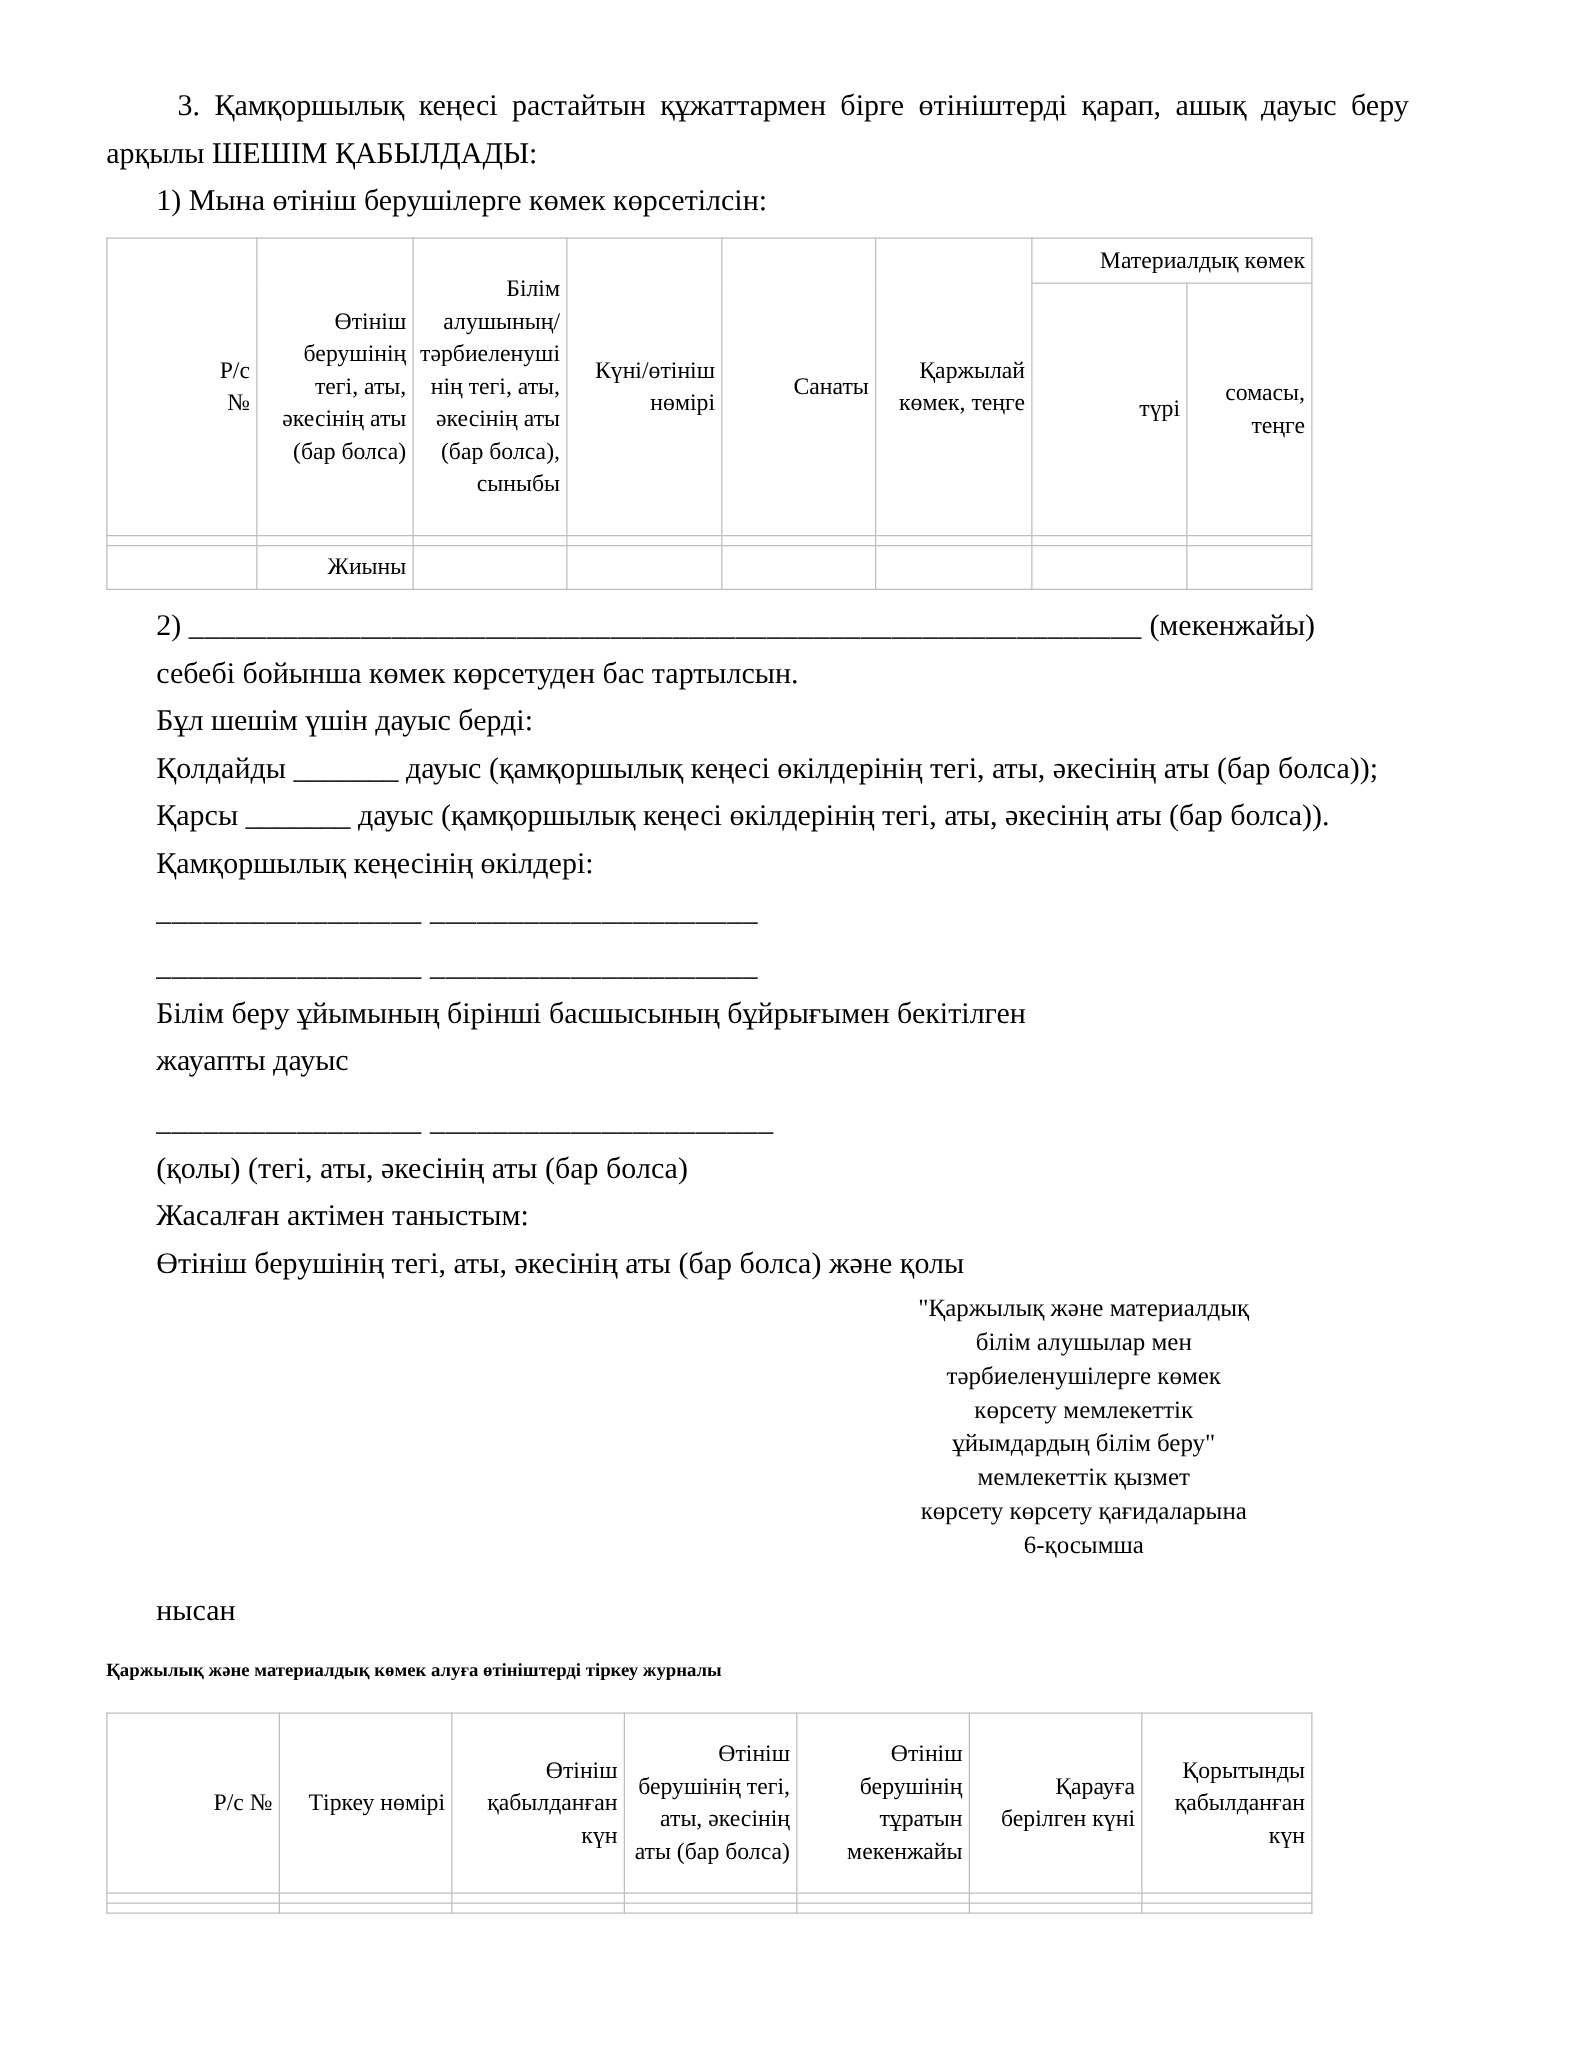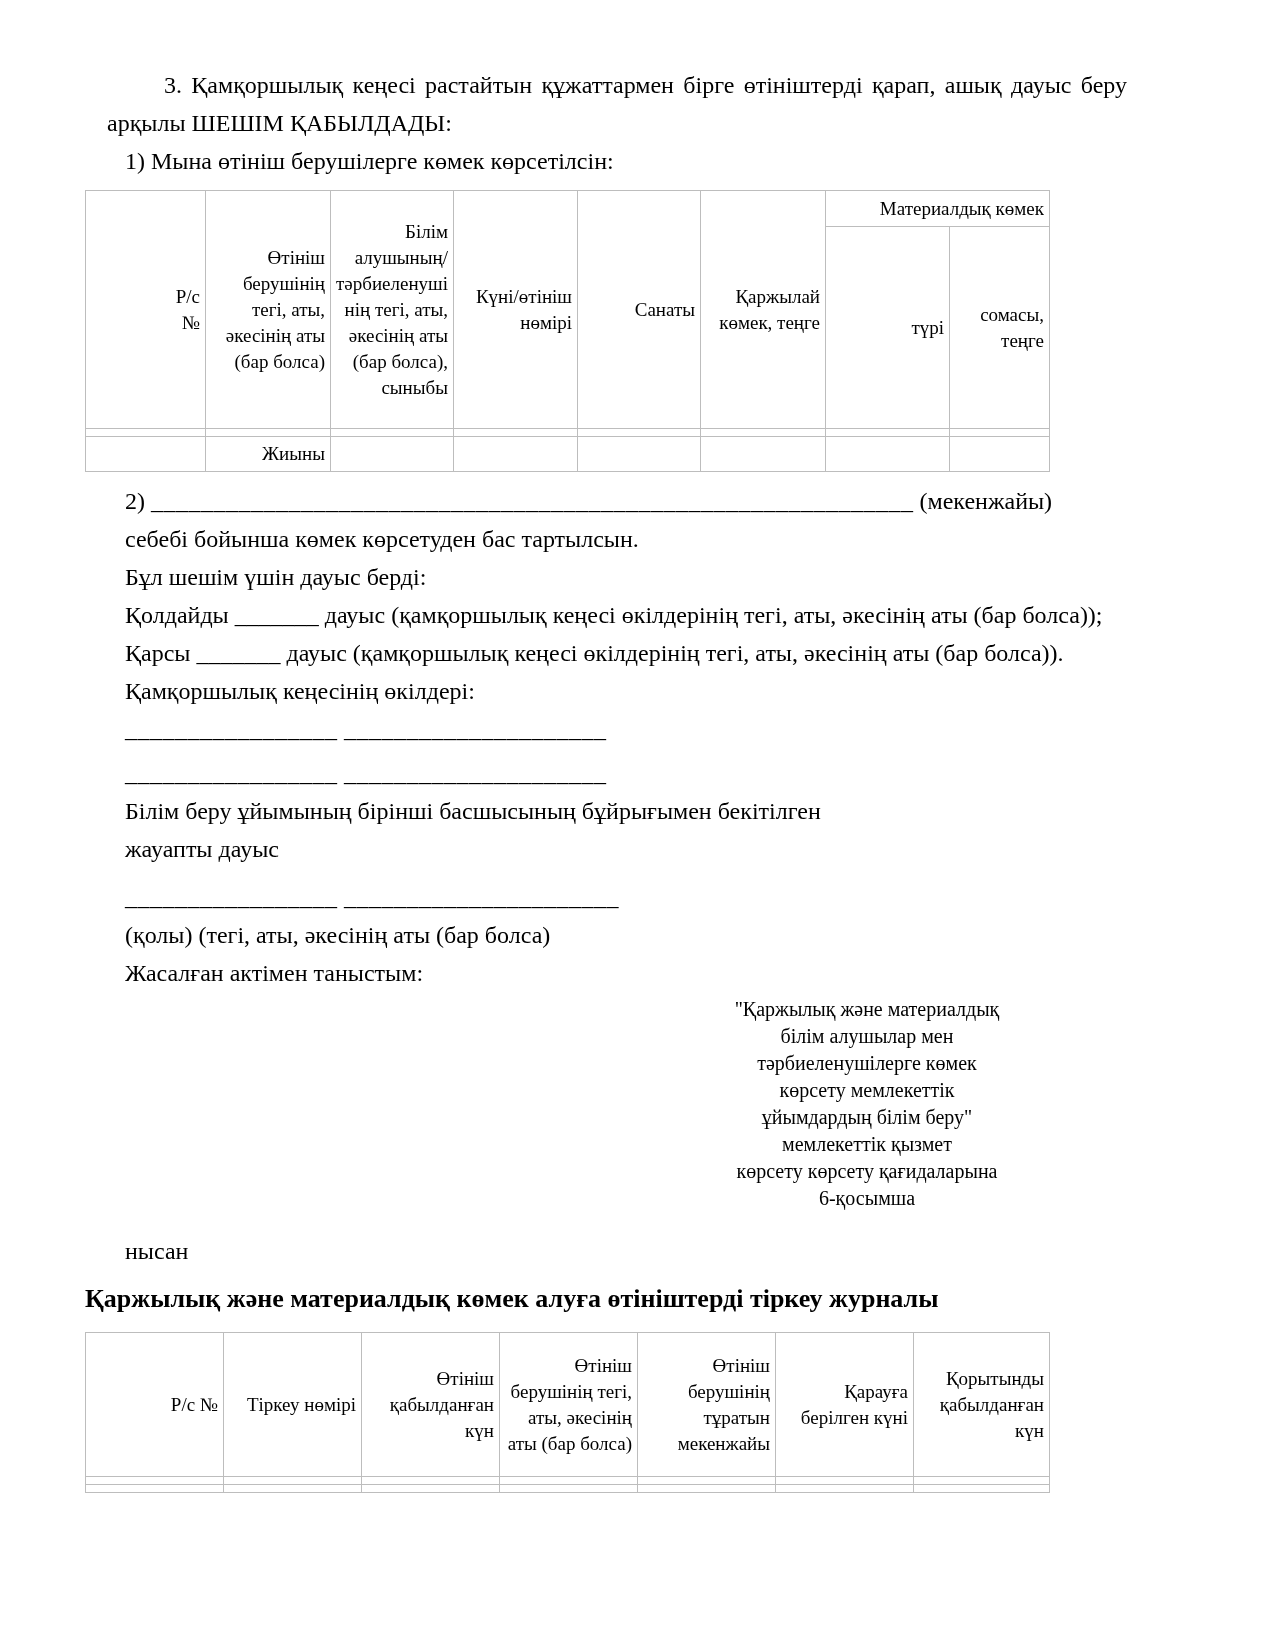--- a/index.html
+++ b/index.html
@@ -8,21 +8,21 @@
     width:1275px; height:1650px;
     box-sizing:border-box;
     padding:66px 148px 0 85px;
     background:#ffffff;
     color:#000000;
     font-family:"Liberation Serif","DejaVu Serif",serif;
     font-size:24px; line-height:38px;
     overflow:hidden;
   }
   p { margin:0; }
-  .ind57 { text-indent:57px;margin-left:22px; }
+  .ind57 { text-indent:57px; }
   .ind40 { text-indent:40px; }
   .justify { text-align:justify; }
   .pre { white-space:pre-line;margin-top:21px; }
 
   table.tbl {
     border-collapse:collapse;
     table-layout:fixed;
     width:964px;
     font-size:19px; line-height:26px;
   }
@@ -45,21 +45,21 @@
 
   .annex {
     width:400px;
     margin:4px 60px 0 auto;
     font-size:20px; line-height:27px;
     text-align:center;
     white-space:pre-line;
   }
   .form-label { margin-top:20px; }
   .heading {
-    font-size:26px; line-height:30px;
+    font-size:15px; line-height:30px;
     font-weight:bold;
     margin:14px 0 0 0;
   }
   .sig { letter-spacing:0.5px; }
   .mt6 { margin-top:6px; }
   .mt10 { margin-top:10px; }
 </style>
 </head>
 <body>
 
@@ -129,20 +129,21 @@
   <p class="ind40 sig">_________________ _____________________</p>
   <p class="ind40 sig mt6">_________________ _____________________</p>
 
   <p class="ind40">Білім беру ұйымының бірінші басшысының бұйрығымен бекітілген</p>
   <p class="ind40">жауапты дауыс</p>
 
   <p class="ind40 sig mt10">_________________ ______________________</p>
 
   <p class="ind40">(қолы) (тегі, аты, әкесінің аты (бар болса)</p>
   <p class="ind40">Жасалған актімен таныстым:</p>
+  <p class="ind40">Өтініш берушінің тегі, аты, әкесінің аты (бар болса) және қолы</p>
 
   <div class="annex">"Қаржылық және материалдық
 білім алушылар мен
 тәрбиеленушілерге көмек
 көрсету мемлекеттік
 ұйымдардың білім беру"
 мемлекеттік қызмет
 көрсету көрсету қағидаларына
 6-қосымша</div>
 

